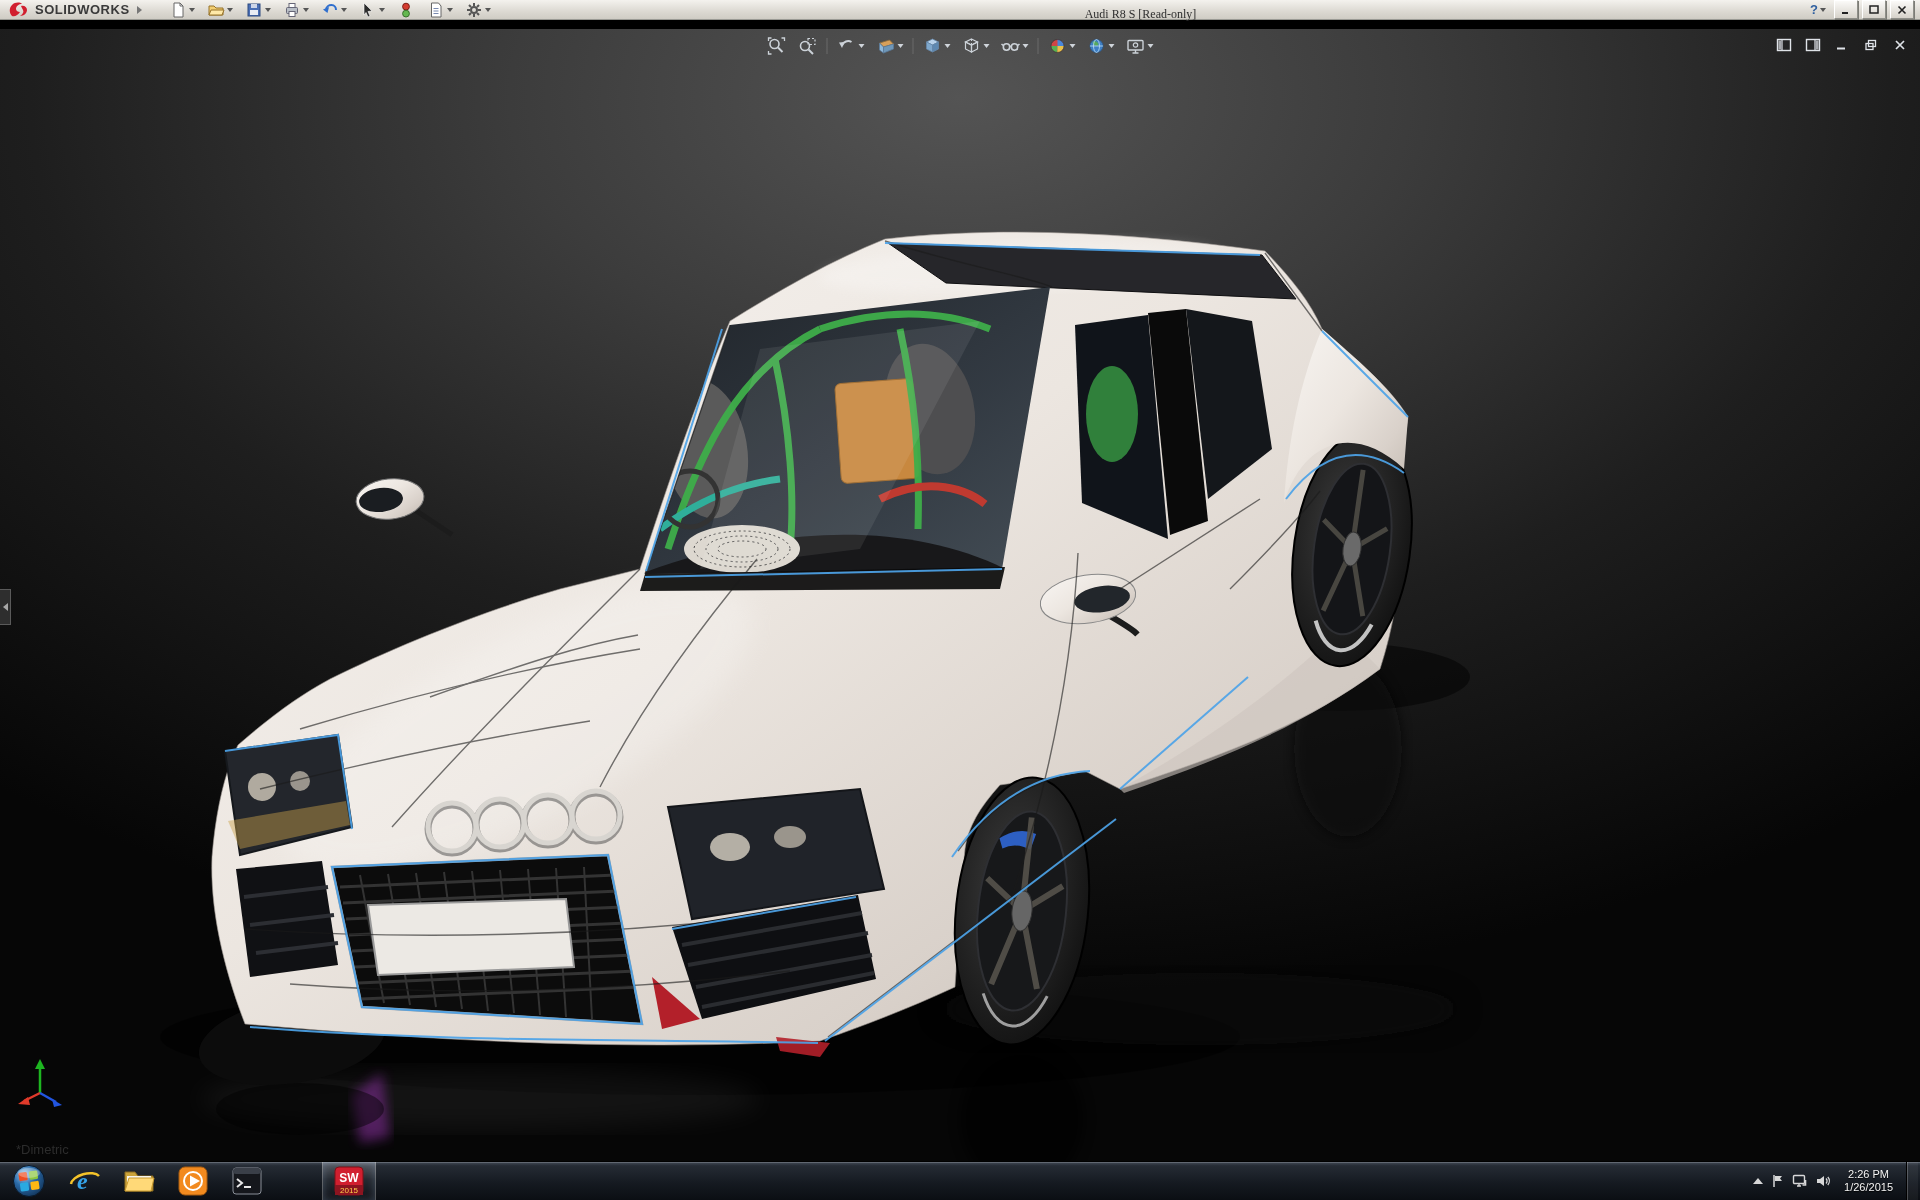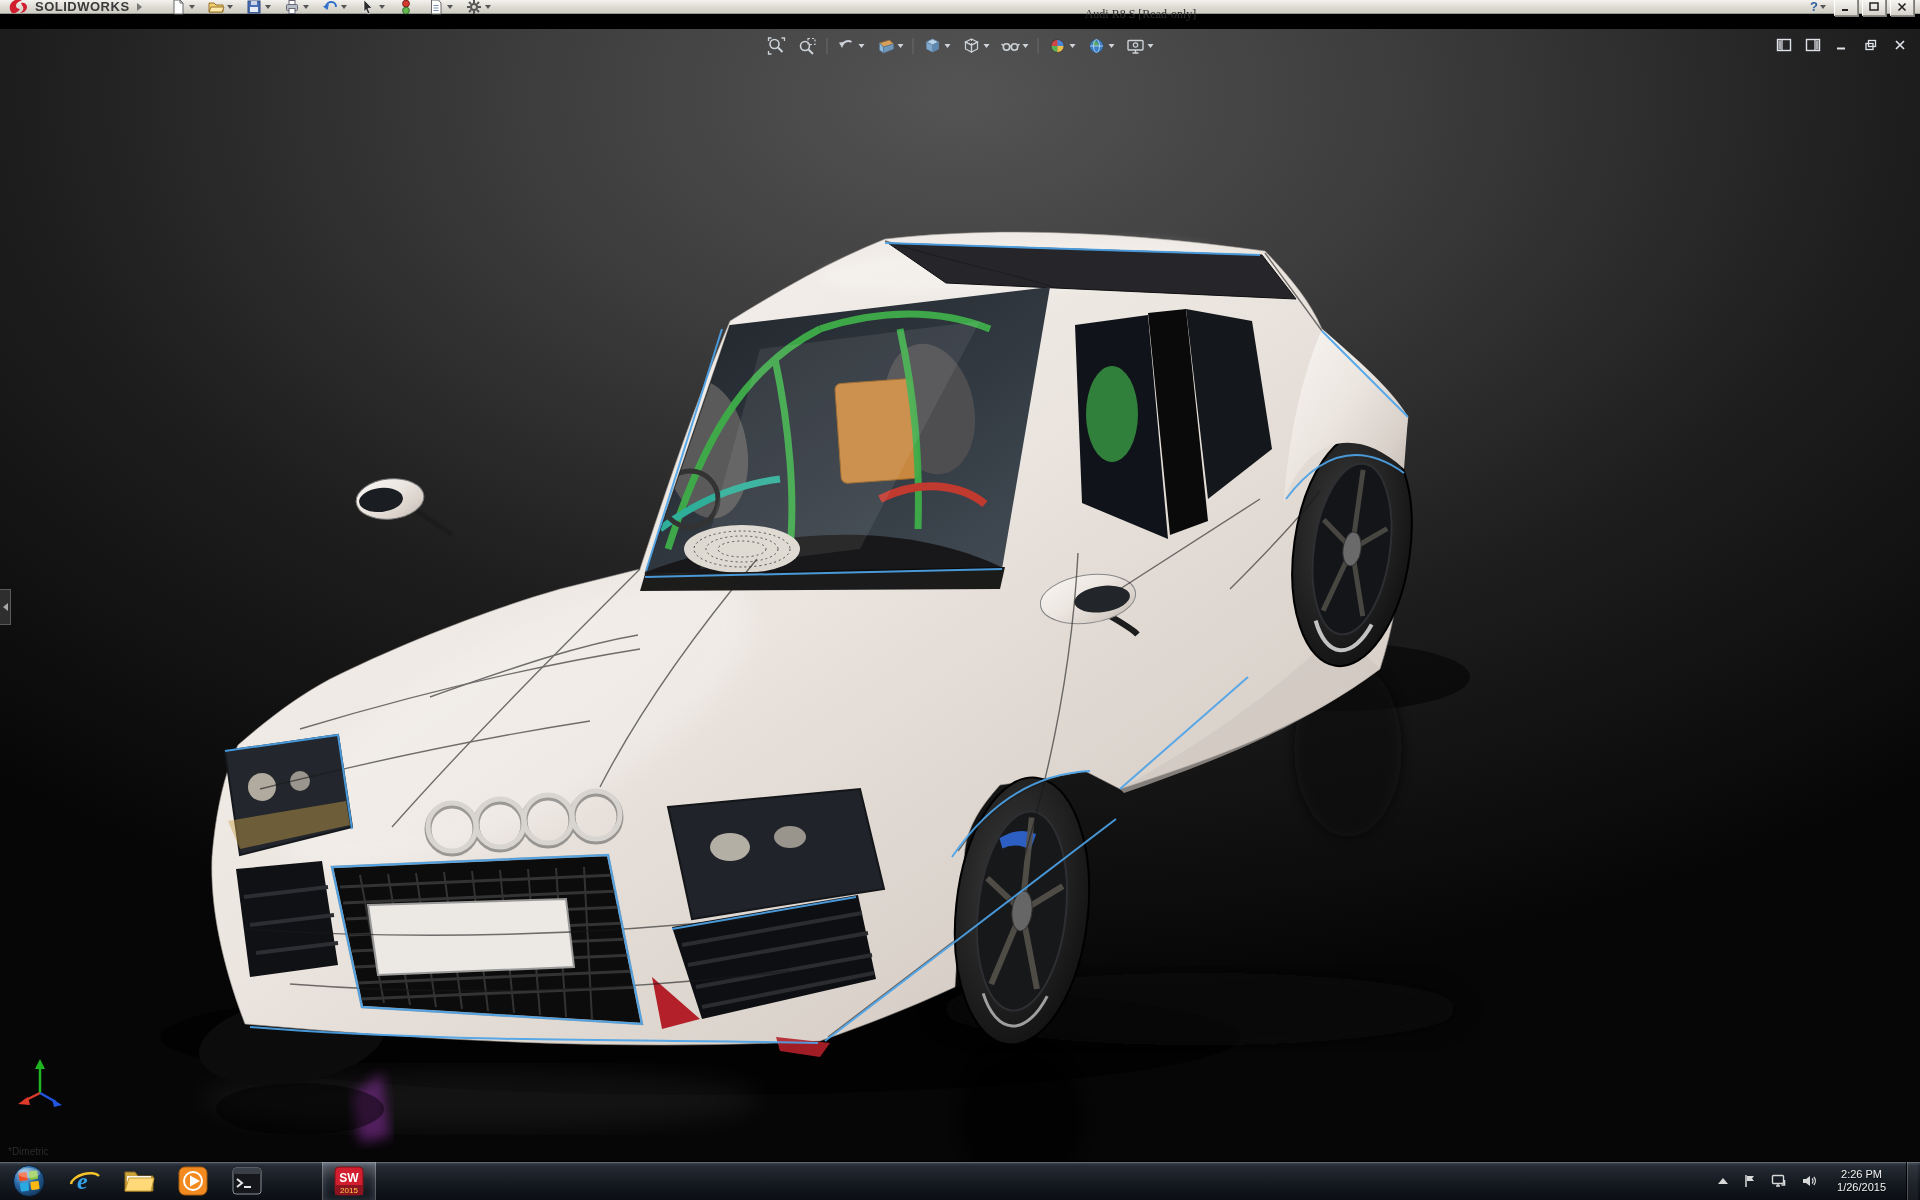--- a/index.html
+++ b/index.html
@@ -1,20 +1,20 @@
 <!DOCTYPE html>
 <html><head>
 <meta charset="utf-8">
 <style>
   * { margin:0; padding:0; box-sizing:border-box; }
   html,body { width:1920px; height:1200px; overflow:hidden; background:#000;
               font-family:"Liberation Sans","DejaVu Sans",sans-serif; }
 
   
-  .titlebar { position:absolute; left:0; top:0; width:1920px; height:14px;
+  .titlebar { position:absolute; left:0; top:0; width:1920px; height:20px;
     background:linear-gradient(#f4f2ee,#dcd9d2 60%,#cfccc4);
     border-bottom:1px solid #9a9a94; display:flex; align-items:center; }
   .logo { display:flex; align-items:center; gap:5px; padding:0 10px 0 8px; }
   .logoname { font-weight:bold; font-size:13px; color:#3a3a3a; letter-spacing:.5px; }
   .logo-expand { width:0; height:0; border-left:5px solid #777; border-top:4px solid transparent;
     border-bottom:4px solid transparent; margin-left:2px; cursor:pointer; }
   .tb-icons { display:flex; align-items:center; gap:6px; margin-left:14px; }
   .tbi { display:flex; align-items:center; gap:2px; padding:2px 3px; border-radius:2px; cursor:pointer; }
   .caret { width:0; height:0; border-left:3px solid transparent; border-right:3px solid transparent;
     border-top:4px solid #555; }
@@ -44,34 +44,34 @@
   .dc-btn { width:24px; height:19px; display:flex; align-items:center; justify-content:center;
     cursor:pointer; border-radius:2px; }
 
   .collapse-tab { position:absolute; left:0; top:560px; width:11px; height:36px;
     background:#2e2e2e; border:1px solid #5a5a5a; border-left:none;
     display:flex; align-items:center; justify-content:center; cursor:pointer; }
   .collapse-tab i { width:0; height:0; border-top:4px solid transparent; border-bottom:4px solid transparent;
     border-right:5px solid #a8a8a8; display:block; }
 
   .triad { position:absolute; left:18px; bottom:46px; }
-  .orientation { position:absolute; left:8px; bottom:4px; font-size:10px; color:#2c2c2c; }
+  .orientation { position:absolute; left:16px; bottom:4px; font-size:13px; color:#2c2c2c; }
 
   
   .taskbar { position:absolute; left:0; top:1161px; width:1920px; height:39px;
     background:linear-gradient(#434b57 0%, #252b34 10%, #151a21 55%, #0b0e13 100%);
     border-top:1px solid #000; box-shadow:inset 0 1px 0 rgba(255,255,255,.18);
     display:flex; align-items:center; }
   .task { width:54px; height:39px; display:flex; align-items:center; justify-content:center;
     background:none; border:none; cursor:pointer; }
   .task.start { width:58px; }
   .task.active { background:linear-gradient(rgba(255,255,255,.22),rgba(255,255,255,.06) 45%,rgba(255,255,255,.02));
     border-left:1px solid rgba(255,255,255,.28); border-right:1px solid rgba(255,255,255,.28);
     box-shadow:inset 0 0 8px rgba(180,210,255,.25);margin-left:48px; }
-  .tray { margin-left:auto; display:flex; align-items:center; gap:14px; height:39px; padding-right:2px; }
+  .tray { margin-left:auto; display:flex; align-items:center; gap:7px; height:39px; padding-right:2px; }
   .tray-ic { display:flex; align-items:center; justify-content:center; cursor:pointer; opacity:.92; }
   .clock { text-align:center; color:#f4f4f4; font-size:11px; line-height:13px;
     text-shadow:0 1px 1px #000; cursor:default; padding:0 6px; }
   .show-desktop { width:12px; height:39px; border-left:1px solid #000;
     box-shadow:inset 1px 0 0 rgba(255,255,255,.22); background:rgba(255,255,255,.05); cursor:pointer; }
 </style>
 </head>
 <body>
 
 <div class="titlebar">

